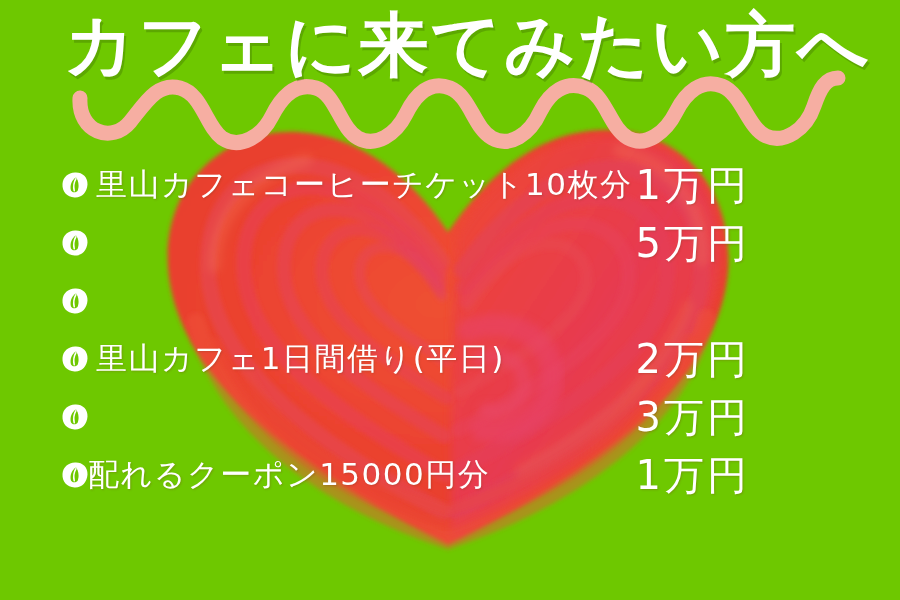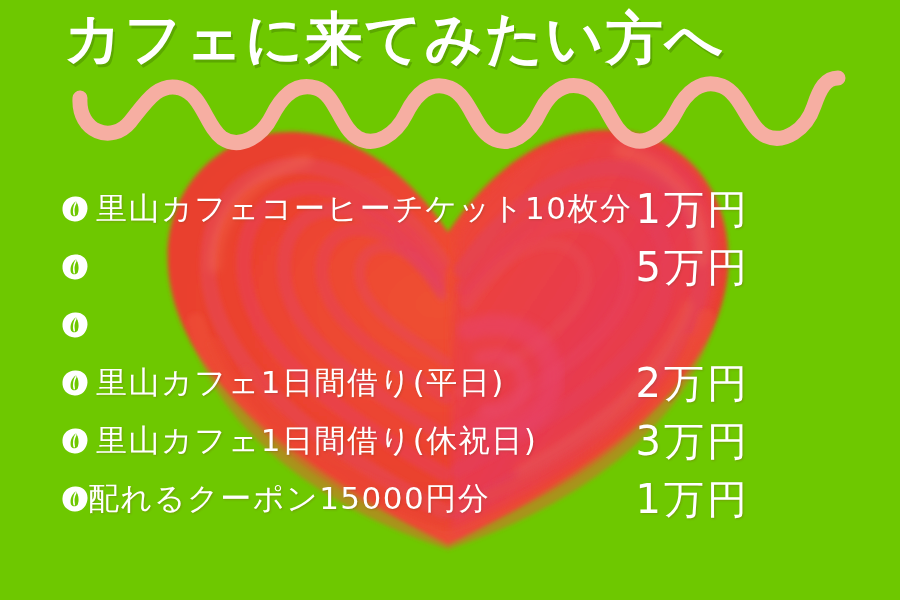--- a/index.html
+++ b/index.html
@@ -17,32 +17,32 @@
   
   .art-layer{position:absolute;left:0;top:0;width:900px;height:600px;}
   .art-svg{position:absolute;left:0;top:0;}
 
   
   .wave-layer{position:absolute;left:0;top:60px;width:900px;height:100px;}
 
   
   .title{
     position:absolute;left:64px;top:10px;
-    font-size:57px;line-height:1.0;
+    font-size:70px;line-height:1.0;
     font-weight:bold;color:#ffffff;
     letter-spacing:2px;
     text-shadow:2px 3px 0 rgba(60,110,0,.35);
     white-space:nowrap;
     z-index:6;
     font-family:"DejaVu Sans","Liberation Sans",sans-serif;
   }
 
   
   .list{
-    position:absolute;left:0;top:180px;width:816px;
+    position:absolute;left:0;top:156px;width:816px;
     z-index:5;
   }
   .row{
     position:relative;
     height:58px;
     display:flex;align-items:center;
   }
   .bullet{
     position:absolute;left:60px;top:50%;
     transform:translateY(-50%);
@@ -244,21 +244,20 @@
     <div class="row">
       <span class="bullet">
         <svg width="30" height="30" viewBox="0 0 30 30" xmlns="http://www.w3.org/2000/svg">
           <path d="M15 2.5 C22 2 28 7 27.5 14.5 C27 22.5 21.5 28 14.5 27.5 C7 27 2 21.5 2.5 14
                    C3 7 8 3 15 2.5 Z" fill="#ffffff"></path>
           <path d="M11 20.5 C9.5 16 11.5 10 16 7.5 C18.5 10.5 19.5 16.5 17.5 21
                    C15.5 23 12.5 22.8 11 20.5 Z" fill="#6ec800"></path>
           <path d="M15.8 8.8 C14 12 13.4 17 14.2 20.6" stroke="#ffffff" stroke-width="1.6" fill="none" stroke-linecap="round"></path>
         </svg>
       </span>
-      <span class="row-label">里山カフェ1日間借り(休祝日)</span>
       <span class="row-price">3万円</span>
     </div>
 
     <div class="row compact">
       <span class="bullet">
         <svg width="30" height="30" viewBox="0 0 30 30" xmlns="http://www.w3.org/2000/svg">
           <path d="M15 2.5 C22 2 28 7 27.5 14.5 C27 22.5 21.5 28 14.5 27.5 C7 27 2 21.5 2.5 14
                    C3 7 8 3 15 2.5 Z" fill="#ffffff"></path>
           <path d="M11 20.5 C9.5 16 11.5 10 16 7.5 C18.5 10.5 19.5 16.5 17.5 21
                    C15.5 23 12.5 22.8 11 20.5 Z" fill="#6ec800"></path>

